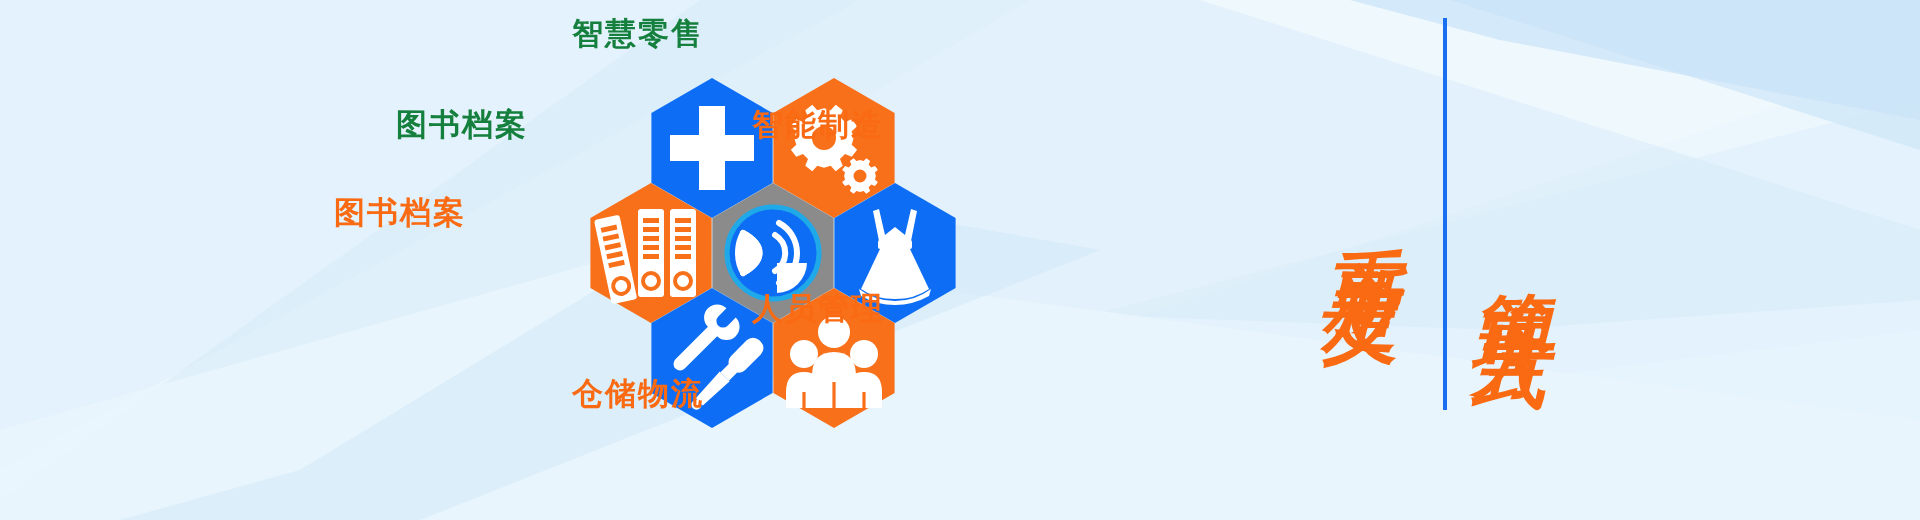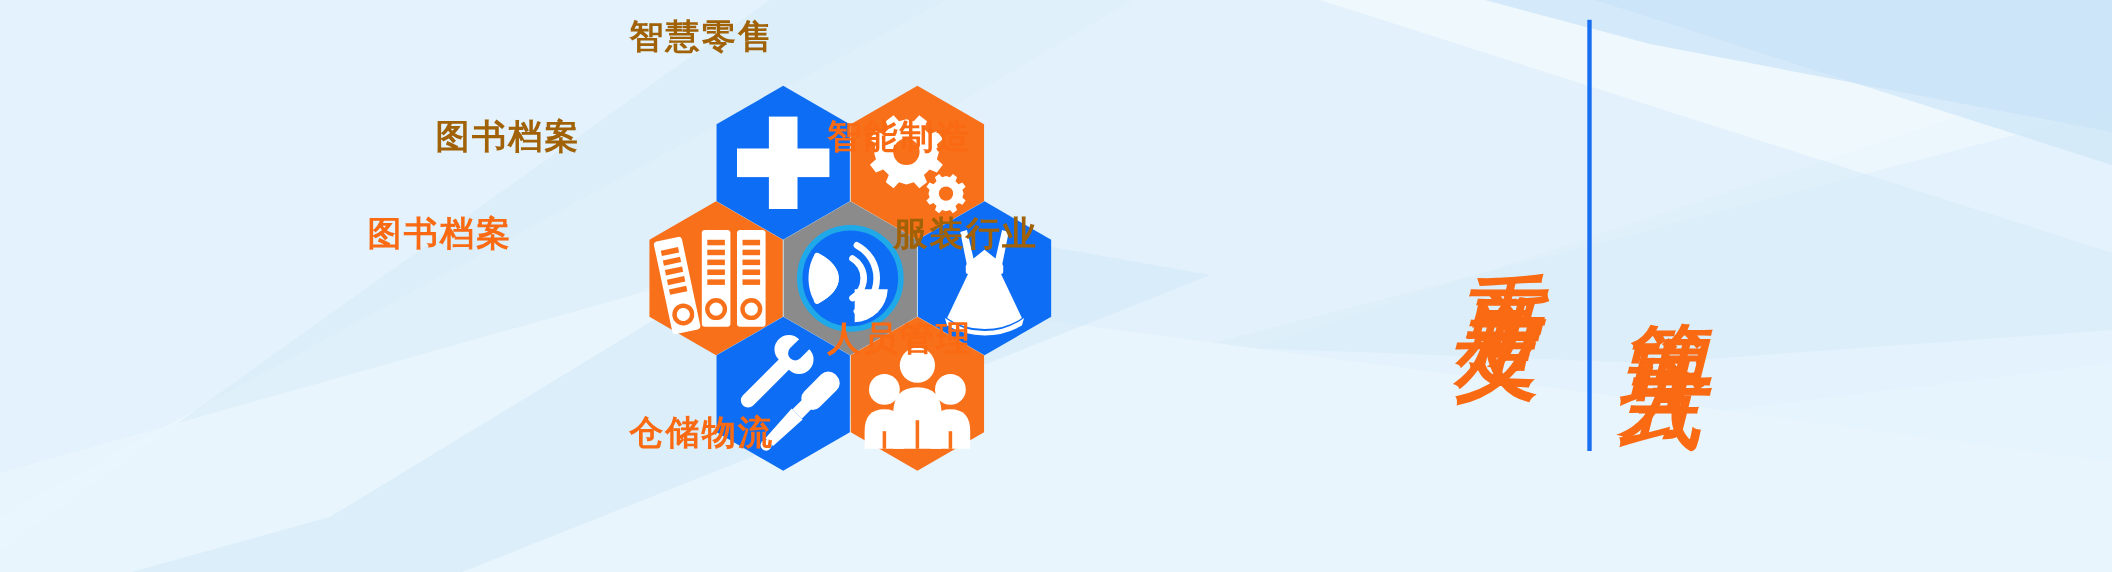--- a/index.html
+++ b/index.html
@@ -17,21 +17,21 @@
 
   
   .lbl{
     position:absolute;
     font-size:31px;
     font-weight:bold;
     letter-spacing:2px;
     white-space:nowrap;
     line-height:1;
   }
-  .lbl.blue{color:#a16207;}
+  .lbl.blue{color:#15803d;}
   .lbl.orange{color:#f96a12;}
   .lbl.r{transform:translate(-100%,-50%);}
   .lbl.l{transform:translate(0,-50%);}
   .lbl.c{transform:translate(-50%,-50%);}
 
   
   .callig{
     position:absolute;
     color:#f96a12;
     font-family:"DejaVu Serif","Liberation Serif",serif;
@@ -213,21 +213,20 @@
   </svg>
 
   <div class="lbl blue c" style="left:638px;top:33px;">智慧零售</div>
 
   <div class="lbl blue r" style="left:528px;top:124px;">图书档案</div>
 
   <div class="lbl orange l" style="left:752px;top:124px;">智能制造</div>
 
   <div class="lbl orange r" style="left:466px;top:212px;">图书档案</div>
 
-  <div class="lbl blue l" style="left:812px;top:212px;">服装行业</div>
 
 
   <div class="lbl orange l" style="left:752px;top:308px;">人员管理</div>
 
   <div class="lbl orange c" style="left:638px;top:393px;text-align:right;">仓储物流</div>
 
   <div class="callig" style="left:1320px;top:14px;height:400px;">重新定义</div>
 
   <div class="divider" style="left:1443px;top:18px;width:4px;height:392px;"></div>
 

